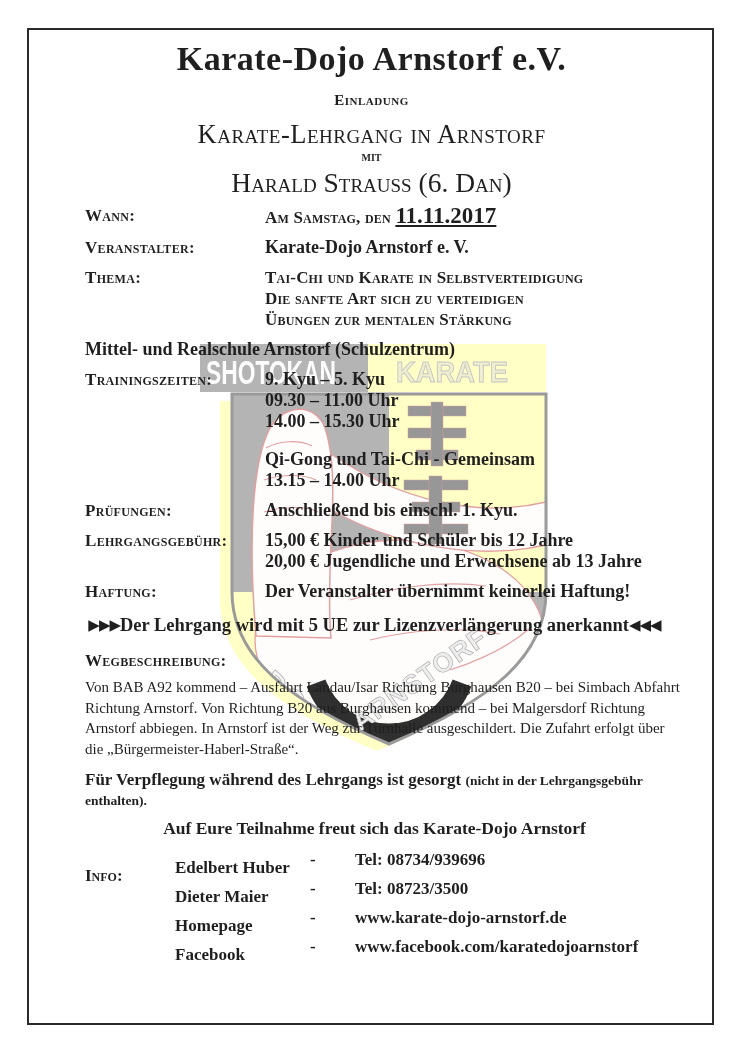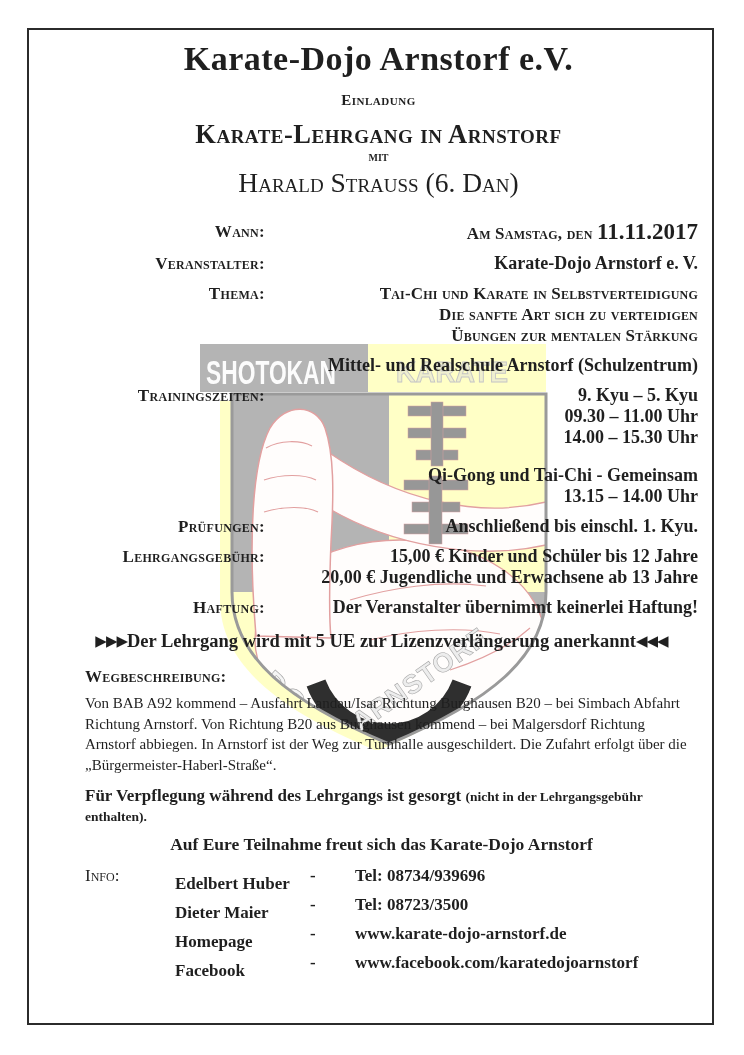--- a/index.html
+++ b/index.html
@@ -8,46 +8,46 @@
     font-family:"Liberation Serif","DejaVu Serif",serif;color:#1f1f1f;
     overflow:hidden;
   }
   .page-border{
     position:absolute;left:27px;top:28px;width:687px;height:997px;
     border:2px solid #2b2b2b;box-sizing:border-box;z-index:3;pointer-events:none;
   }
   .watermark{position:absolute;left:200px;top:340px;width:356px;height:410px;z-index:1;}
   .wm-sans{font-family:"Liberation Sans","DejaVu Sans",sans-serif;font-weight:bold;}
   .content{position:absolute;left:29px;top:28px;width:685px;z-index:2;
-    padding:10px 16px 0 56px;box-sizing:border-box;}
+    padding:10px 30px 0 56px;box-sizing:border-box;}
   .hdr{text-align:center;margin-left:-26px;}
   .title{font-size:34px;line-height:42px;font-weight:bold;letter-spacing:0.5px;}
   .einladung{margin-top:12px;font-size:15px;font-weight:bold;font-variant:small-caps;letter-spacing:0.5px;}
-  .event-title{margin-top:10px;font-size:26.5px;line-height:30px;font-weight:bold;font-variant:small-caps;letter-spacing:0.5px;}
+  .event-title{margin-top:10px;font-size:26.5px;line-height:30px;font-weight:normal;font-variant:small-caps;letter-spacing:0.5px;}
   .mit{margin-top:0;font-size:14px;font-weight:bold;font-variant:small-caps;}
   .instructor{margin-top:2px;font-size:27.5px;line-height:32px;font-weight:normal;font-variant:small-caps;}
-  .rows{margin-top:22px;text-align:right;}
+  .rows{margin-top:6px;}
   .row{display:flex;margin-bottom:9px;}
   .lbl{width:180px;flex:0 0 180px;font-size:17px;font-weight:bold;font-variant:small-caps;line-height:21px;letter-spacing:0.3px;}
   .val{flex:1;font-size:18px;line-height:21px;font-weight:bold;}
   .val .ln{line-height:21px;}
   .sc{font-variant:small-caps;font-size:17px;letter-spacing:0.2px;}
-  .date{font-size:23px;font-weight:bold;}
+  .date{font-size:23px;font-weight:bold;text-decoration:underline;}
   .tgroup{margin-bottom:17px;}
   .tgroup:last-child{margin-bottom:0;}
   .license{margin-top:13px;text-align:center;font-size:18.5px;font-weight:bold;margin-left:-20px;}
   .arrows{font-family:"DejaVu Sans",sans-serif;font-size:15px;letter-spacing:-1px;vertical-align:1px;}
   .directions{margin-top:14px;}
   .dir-head{font-size:17px;font-weight:bold;font-variant:small-caps;letter-spacing:0.3px;line-height:21px;}
   .dir-body{margin-top:6px;font-size:15px;line-height:20.5px;font-weight:normal;}
   .catering{margin-top:11px;font-size:17px;font-weight:bold;}
   .catering .note{font-size:13.5px;font-weight:bold;}
   .closing{margin-top:8px;text-align:center;font-size:17.5px;font-weight:bold;margin-left:-20px;}
   .info-block{margin-top:10px;display:flex;}
-  .info-label{width:90px;flex:0 0 90px;font-size:17px;font-weight:normal;font-variant:small-caps;line-height:21px;}
+  .info-label{width:90px;flex:0 0 90px;font-size:17px;font-weight:bold;font-variant:small-caps;line-height:21px;margin-top:16px;}
   .irow{display:flex;line-height:21px;font-size:17px;}
   .iname{width:135px;flex:0 0 135px;font-weight:bold;margin-top:8px;}
   .idash{width:45px;flex:0 0 45px;font-weight:bold;}
   .ival{font-weight:bold;}
 </style>
 </head>
 <body>
 
 <svg class="watermark" viewBox="0 0 356 410" aria-hidden="true">
   <defs>

